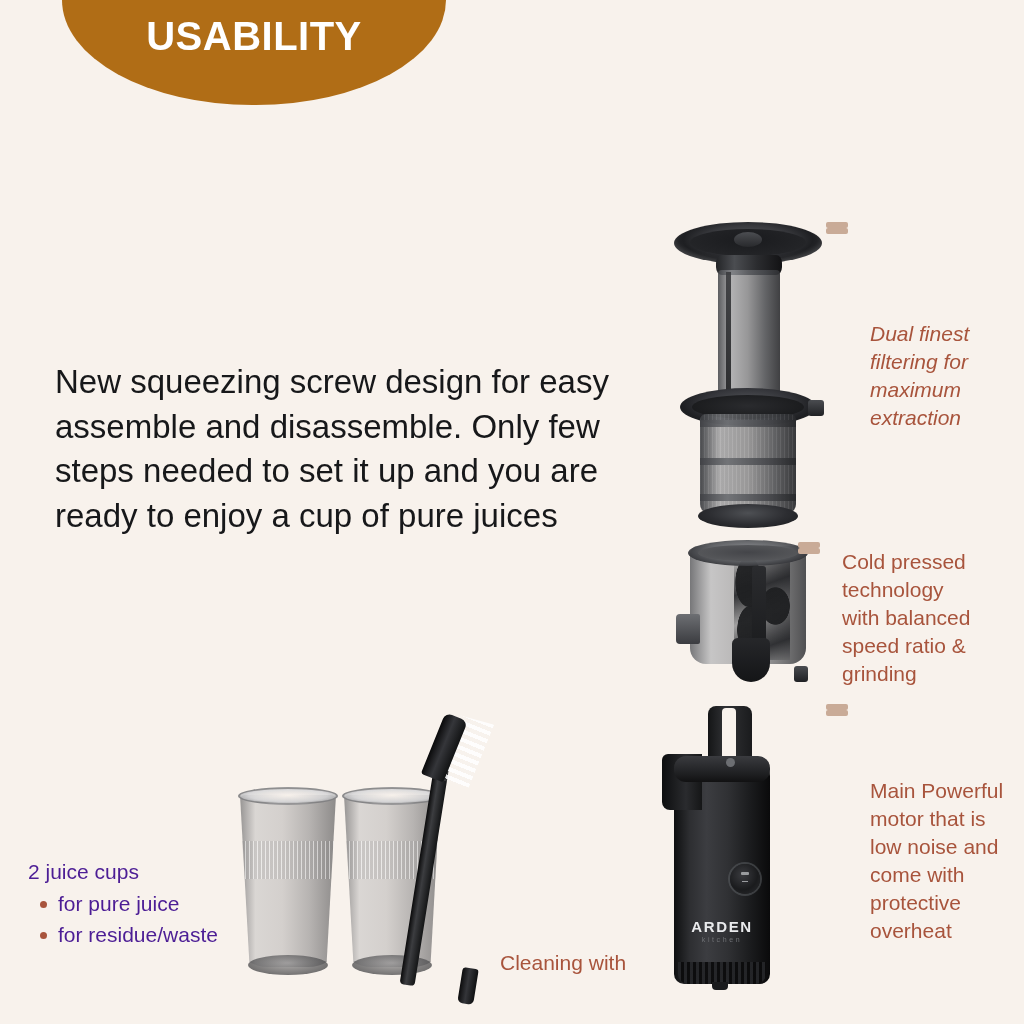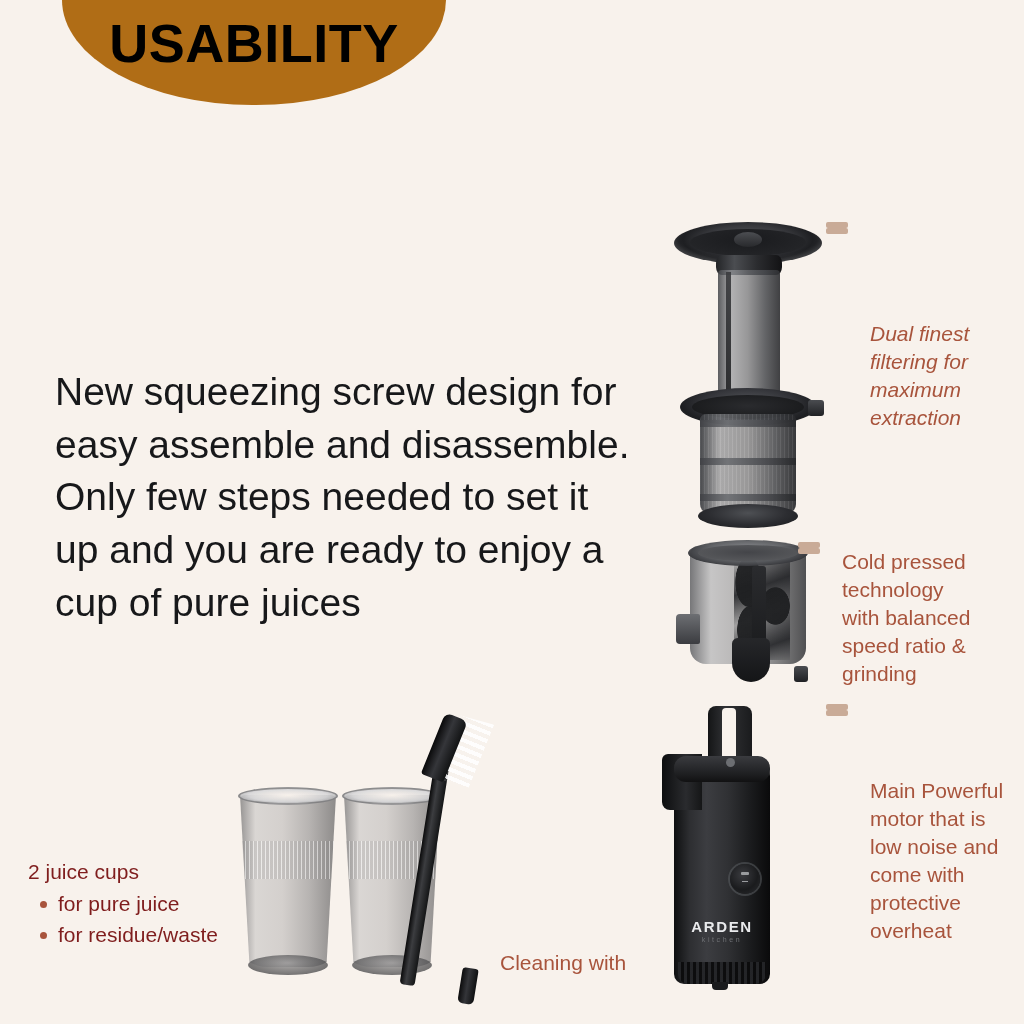--- a/index.html
+++ b/index.html
@@ -30,22 +30,22 @@
     height: 145px;
     background: #b06d16;
     border-radius: 0 0 190px 190px / 0 0 105px 105px;
     display: flex;
     align-items: flex-start;
     justify-content: center;
     box-sizing: border-box;
     padding-top: 56px;
   }
   .badge-text {
-    color: #000000;
-    font-size: 54px;
+    color: #ffffff;
+    font-size: 40px;
     font-weight: 700;
     letter-spacing: 0.5px;
     line-height: 1;
   }
 
   
   .headline {
     position: absolute;
     left: 55px;
     top: 190px;
@@ -55,32 +55,32 @@
     font-weight: 700;
     line-height: 1.22;
     letter-spacing: 0.2px;
   }
   .body-copy {
     position: absolute;
     left: 55px;
     top: 327px;
     width: 580px;
     color: #17181a;
-    font-size: 39px;
+    font-size: 33px;
     font-weight: 400;
     line-height: 1.35;
   }
 
   
   .cups-caption {
     position: absolute;
     left: 28px;
     top: 858px;
     width: 215px;
-    color: #7f1d1d;
+    color: #4c1d95;
     font-size: 21px;
     line-height: 1.32;
   }
   .cups-caption .cap-title { display: block; }
   .cups-caption ul {
     margin: 2px 0 0 0;
     padding-left: 30px;
     list-style: none;
   }
   .cups-caption li {

